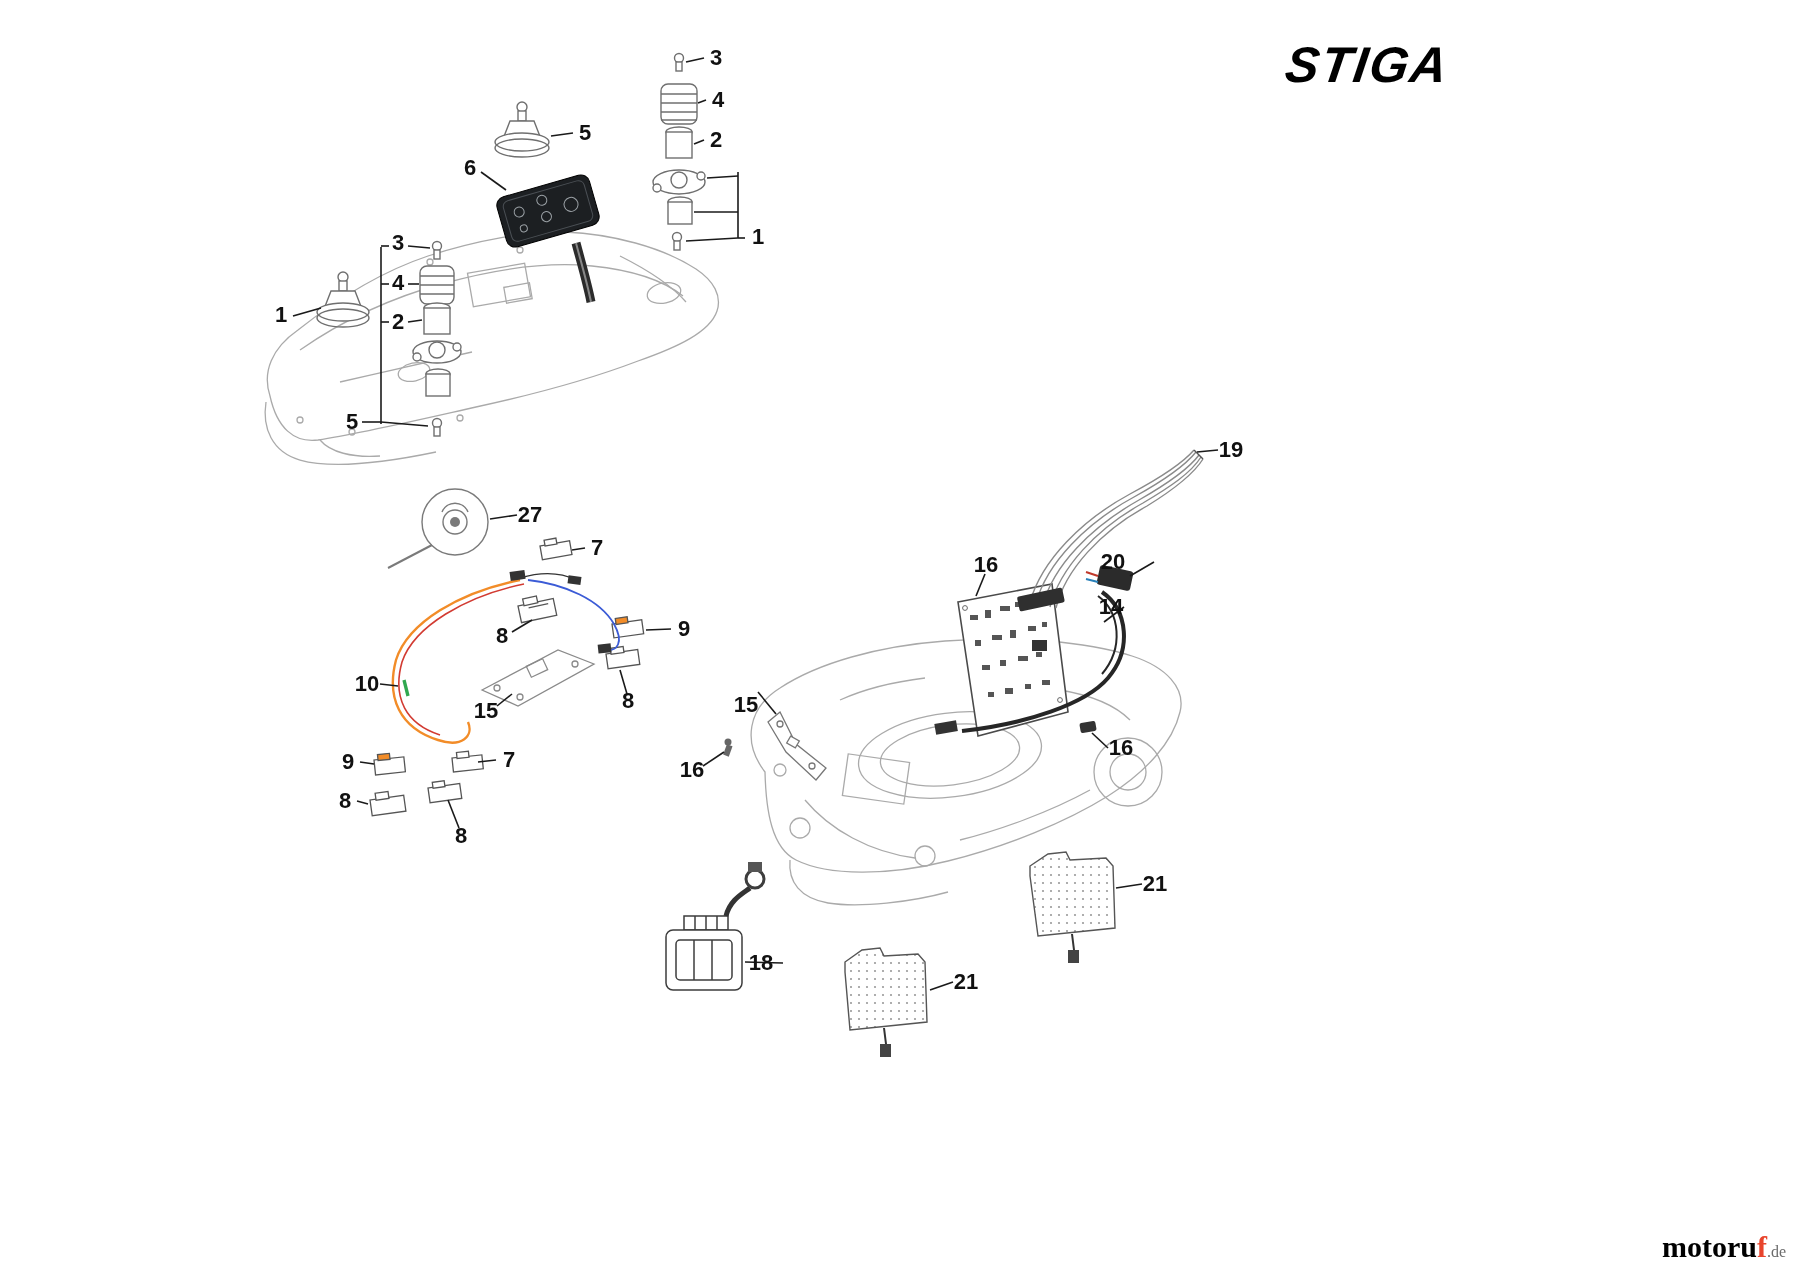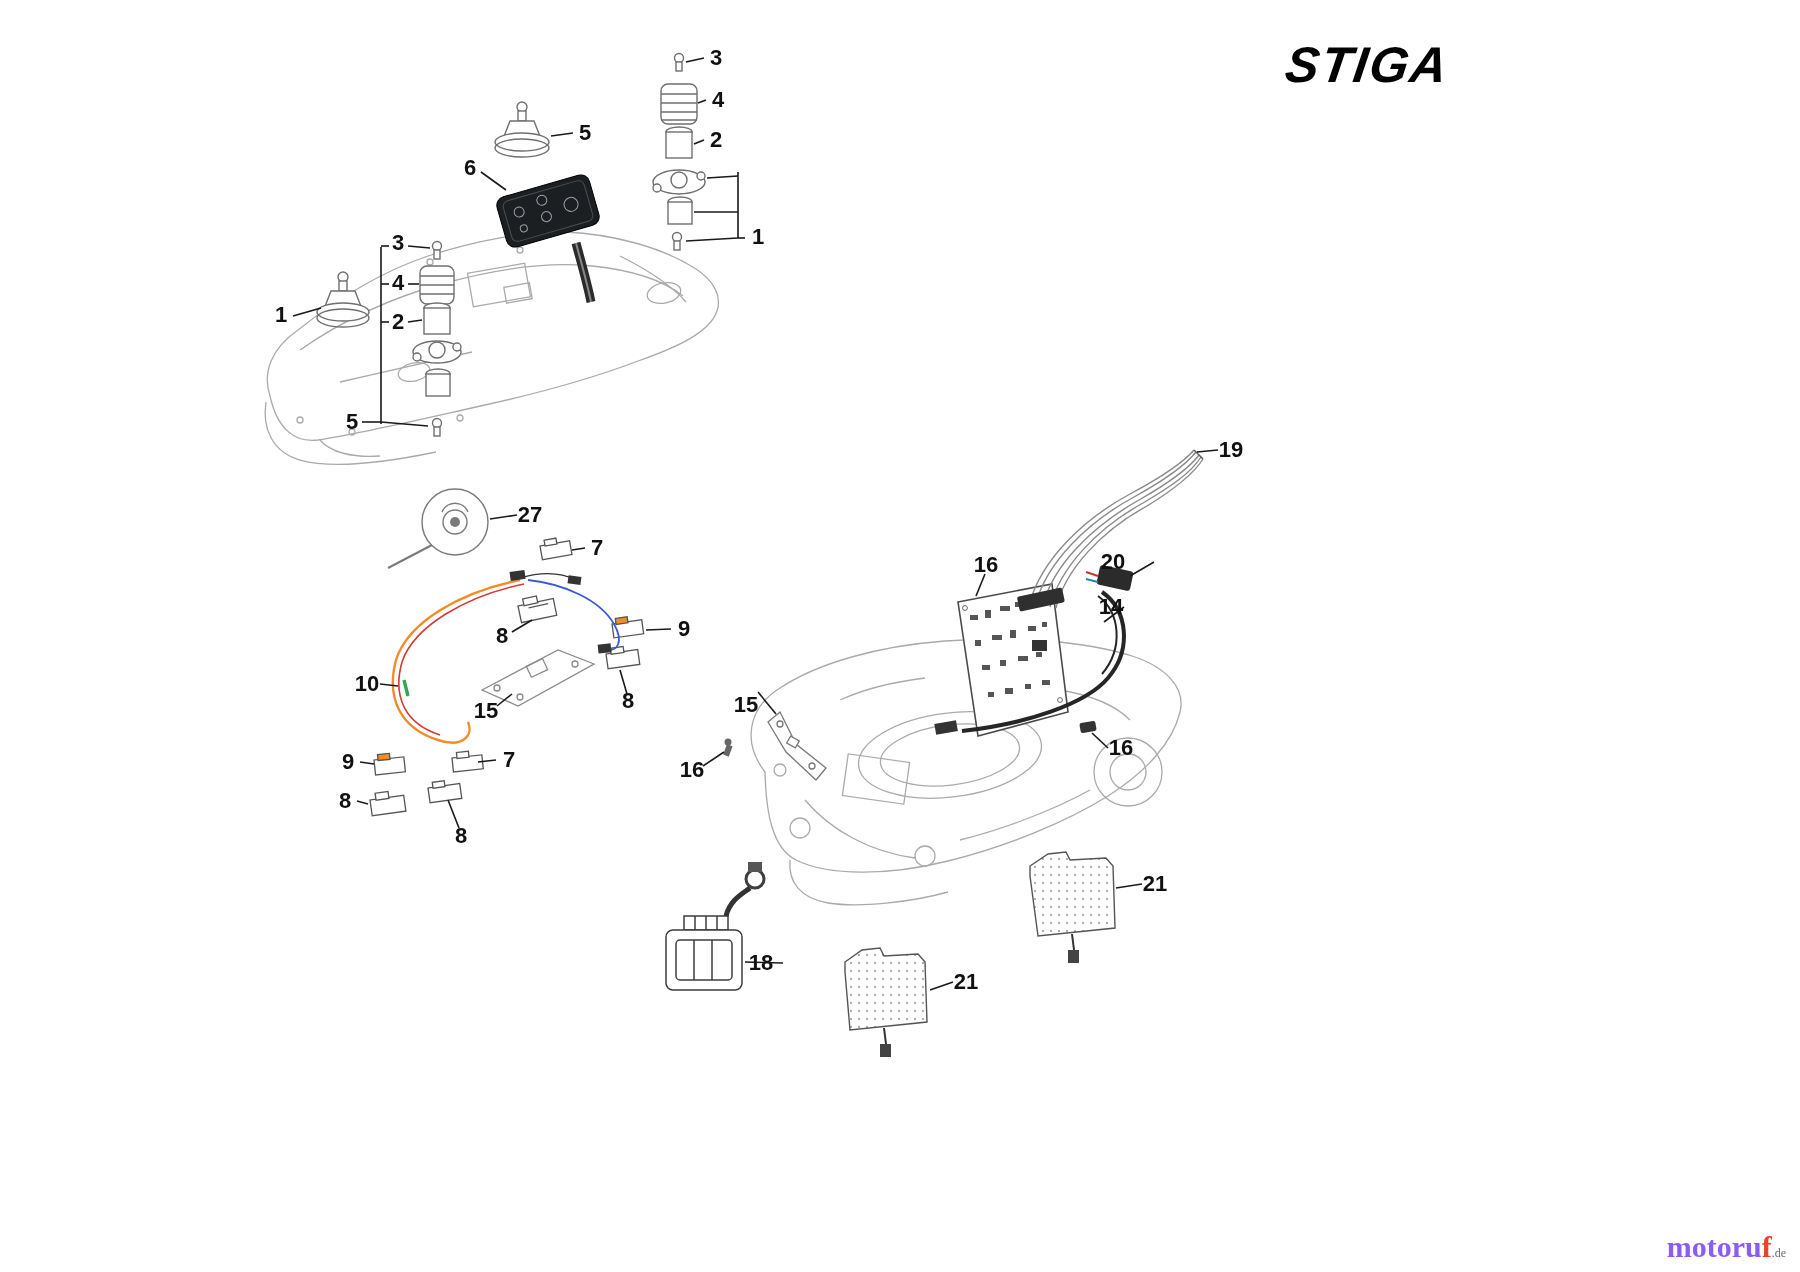--- a/index.html
+++ b/index.html
@@ -5,23 +5,23 @@
   html,body{margin:0;padding:0;background:#fff;}
   .canvas{position:relative;width:1800px;height:1272px;background:#ffffff;overflow:hidden;
           font-family:"Liberation Sans",sans-serif;}
   svg.art{position:absolute;left:0;top:0;}
   .lbl{position:absolute;transform:translate(-50%,-50%);font-weight:bold;font-size:22px;
        color:#111;white-space:nowrap;line-height:1;}
   .brand{position:absolute;left:1286px;top:36px;font-weight:900;font-style:italic;
          font-size:50px;letter-spacing:2px;color:#000;transform:skewX(-8deg);}
   .watermark{position:absolute;right:14px;bottom:8px;font-family:"Liberation Serif",serif;
              font-size:30px;font-weight:bold;}
-  .watermark .m{color:#8b5cf6;}
+  .watermark .m{color:#000000;}
   .watermark .f{color:#e8442c;}
-  .watermark .de{color:#6b6b6b;font-size:12px;font-weight:normal;}
+  .watermark .de{color:#6b6b6b;font-size:16px;font-weight:normal;}
 </style>
 </head>
 <body>
 
 <div class="canvas">
 
   <svg class="art" width="1800" height="1272" viewBox="0 0 1800 1272">
     <defs>
       <pattern id="perf" width="8" height="8" patternUnits="userSpaceOnUse">
         <circle cx="3" cy="3" r="1.1" fill="#9a9a9a"></circle>

